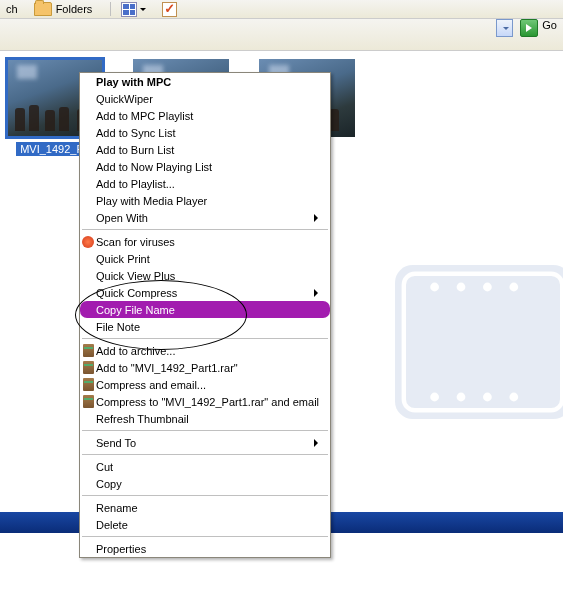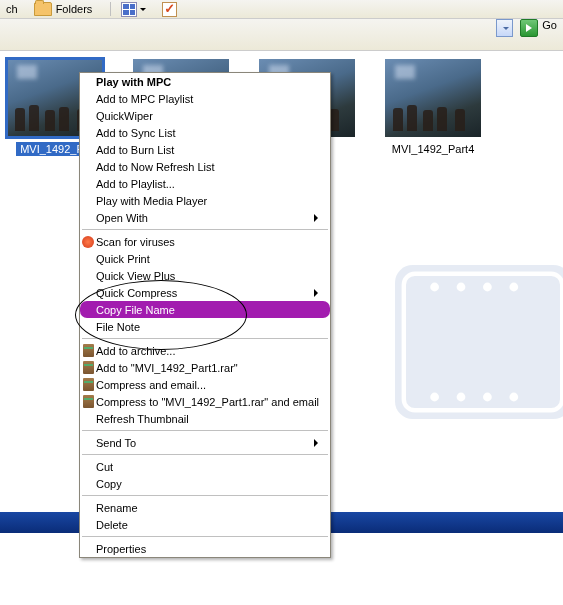--- a/index.html
+++ b/index.html
@@ -116,31 +116,20 @@
     <div class="thumb">
         <div class="hl"></div>
         <div class="p p1"></div>
         <div class="p p2"></div>
         <div class="p p3"></div>
         <div class="p p4"></div>
         <div class="p p5"></div>
       </div>
     <div class="thumb-label">3</div>
   </div>
-  <div class="thumb-item">
-    <div class="thumb">
-        <div class="hl"></div>
-        <div class="p p1"></div>
-        <div class="p p2"></div>
-        <div class="p p3"></div>
-        <div class="p p4"></div>
-        <div class="p p5"></div>
-      </div>
-    <div class="thumb-label">MVI_1492_Part4</div>
-  </div>
 
   <div class="bg-watermark">
     <svg viewBox="0 0 100 100">
         <rect x="10" y="15" width="80" height="70" rx="8" fill="#5b7fb8"></rect>
         <rect x="14" y="19" width="72" height="62" rx="5" fill="none" stroke="#fff" stroke-width="2"></rect>
         <circle cx="28" cy="25" r="2" fill="#fff"></circle>
         <circle cx="40" cy="25" r="2" fill="#fff"></circle>
         <circle cx="52" cy="25" r="2" fill="#fff"></circle>
         <circle cx="64" cy="25" r="2" fill="#fff"></circle>
         <circle cx="28" cy="75" r="2" fill="#fff"></circle>
@@ -151,33 +140,33 @@
   </div>
 </div>
 
 <div class="bottombar"></div>
 
 <div class="ctx">
   <div class="ctx-item bold">
       <span>Play with MPC</span>
     </div>
   <div class="ctx-item">
+      <span>QuickWiper</span>
+    </div>
+  <div class="ctx-item">
       <span>Add to MPC Playlist</span>
     </div>
   <div class="ctx-item">
-      <span>QuickWiper</span>
-    </div>
-  <div class="ctx-item">
       <span>Add to Sync List</span>
     </div>
   <div class="ctx-item">
       <span>Add to Burn List</span>
     </div>
   <div class="ctx-item">
-      <span>Add to Now Refresh List</span>
+      <span>Add to Now Playing List</span>
     </div>
   <div class="ctx-item">
       <span>Add to Playlist...</span>
     </div>
   <div class="ctx-item">
       <span>Play with Media Player</span>
     </div>
   <div class="ctx-item">
       <span>Open With</span>
       <span class="ctx-arrow"></span>

